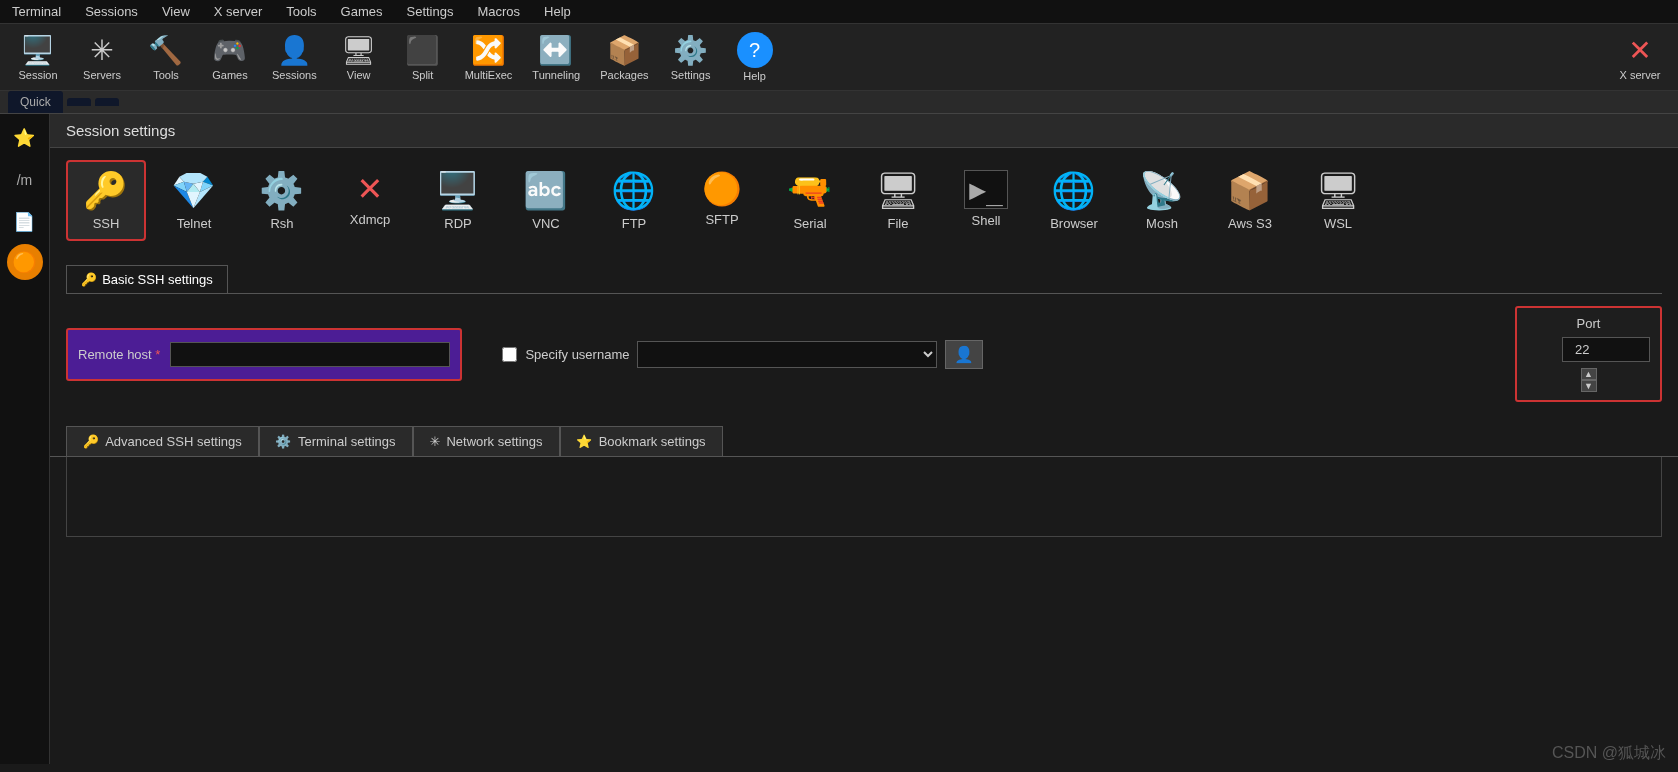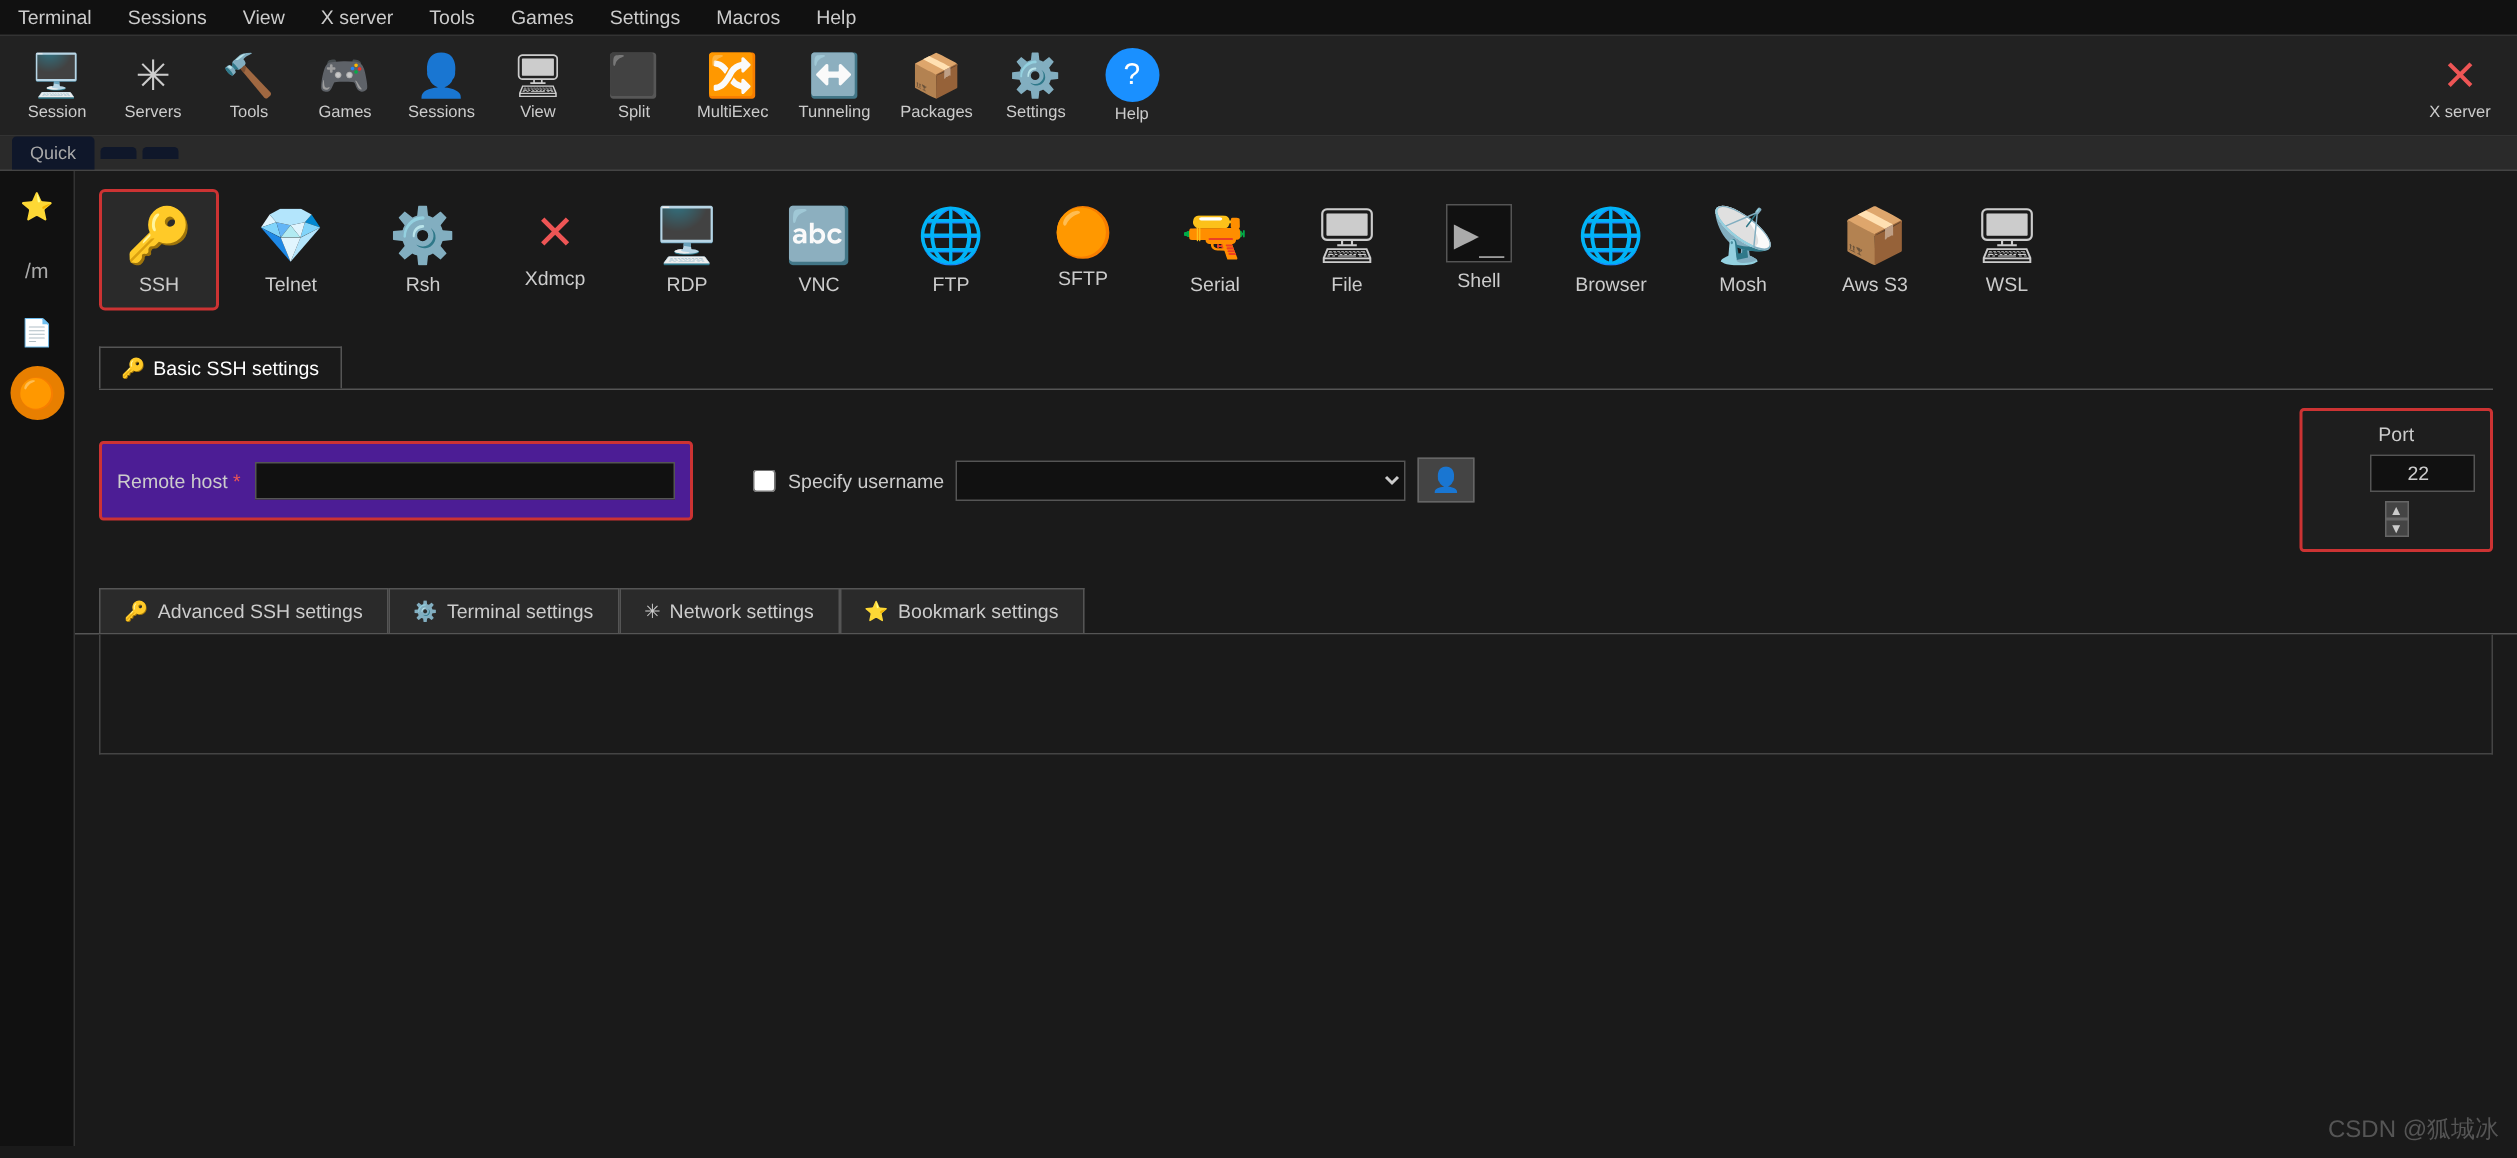--- a/index.html
+++ b/index.html
@@ -226,23 +226,23 @@
       border-radius: 3px;
       padding: 8px 10px;
       margin-left: auto;
       background: #1e1e1e;
     }
     .port-label { color: #ccc; font-size: 13px; }
     .port-input {
       background: #111;
       border: 1px solid #555;
       color: #ccc;
-      padding: 4px 24px;
-      font-size: 13px;
-      width: 70px;
+      padding: 4px 12px;
+      font-size: 13px;
+      width: 88px;
       outline: none;
       margin-left: 35px;
     }
     .port-spinner {
       display: flex;
       flex-direction: column;
       gap: 0;
     }
     .port-spin-btn {
       background: #444;
@@ -375,20 +375,21 @@
 
   <div class="sidebar">
     <div class="sidebar-icon">⭐</div>
     <div class="sidebar-icon" style="font-size:14px;color:#aaa;">/m</div>
     <div class="sidebar-icon">📄</div>
     <div class="sidebar-icon" style="background:#e87f00;border-radius:50%;width:36px;height:36px;font-size:20px;">🟠</div>
   </div>
 
   <div class="session-settings">
 
+    <div class="dialog-title">Session settings</div>
 
     <div class="session-types">
 
       <div class="session-type-btn selected">
         <span class="icon">🔑</span>
         <span class="label">SSH</span>
       </div>
 
       <div class="session-type-btn">
         <span class="icon">💎</span>

